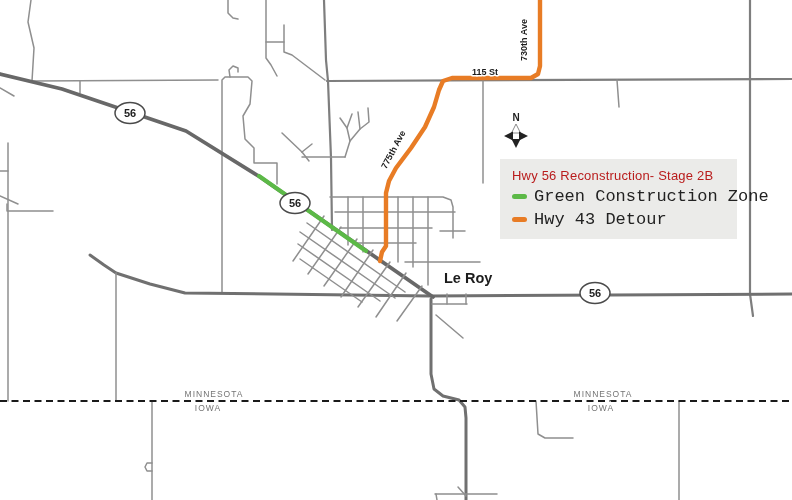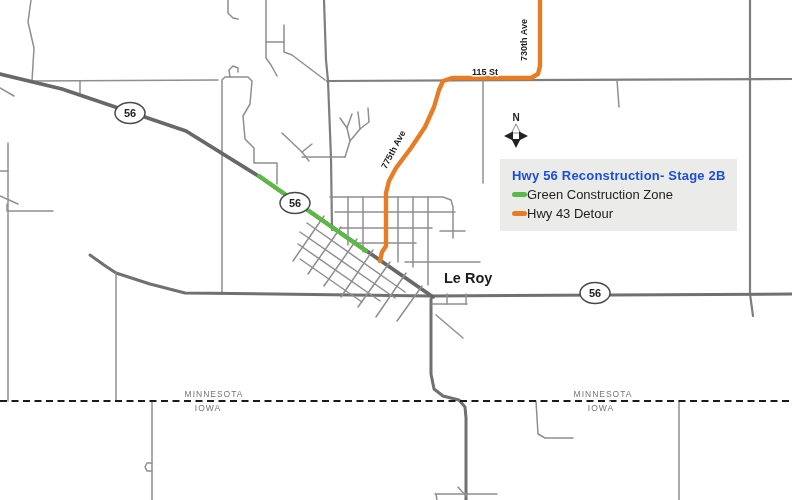--- a/index.html
+++ b/index.html
@@ -3,22 +3,22 @@
 <meta charset="utf-8">
 <style>
   html,body{margin:0;padding:0;background:#fff;}
   .stage{position:relative;width:792px;height:500px;background:#ffffff;overflow:hidden;
          font-family:"Liberation Sans",sans-serif;}
   .stage svg{position:absolute;left:0;top:0;}
 
   
   .legend{position:absolute;left:500px;top:159px;width:237px;box-sizing:border-box;
           background:#ebebe9;padding:9px 12px 10px 12px;}
-  .legend-title{font-size:13px;font-weight:bold;color:#1d4ed8;letter-spacing:.2px;white-space:nowrap;}
-  .legend-item{display:flex;align-items:center;margin-top:4px;font-size:13px;color:#222;white-space:nowrap;}
+  .legend-title{font-size:13px;font-weight:normal;color:#b91c1c;letter-spacing:.2px;white-space:nowrap;}
+  .legend-item{display:flex;align-items:center;gap:7px;margin-top:4px;font-size:17px;color:#222;white-space:nowrap;font-family:Liberation Mono, monospace;}
   .dash{width:15px;height:4.5px;border-radius:2.5px;flex:0 0 auto;}
 
   
   text{font-family:"Liberation Sans",sans-serif;}
   .maplabel{font-weight:bold;fill:#1c1c1c;paint-order:stroke;stroke:#ffffff;stroke-width:3px;stroke-linejoin:round;}
   .lab-small{font-size:9px;}
   .lab-town{font-size:14.5px;}
   .state{font-size:8.5px;letter-spacing:1px;fill:#747474;paint-order:stroke;stroke:#fff;stroke-width:2.5px;}
   .shield-ellipse{fill:#ffffff;stroke:#4a4a4a;stroke-width:1.5px;}
   .shield-text{font-size:11px;font-weight:bold;fill:#222222;}

